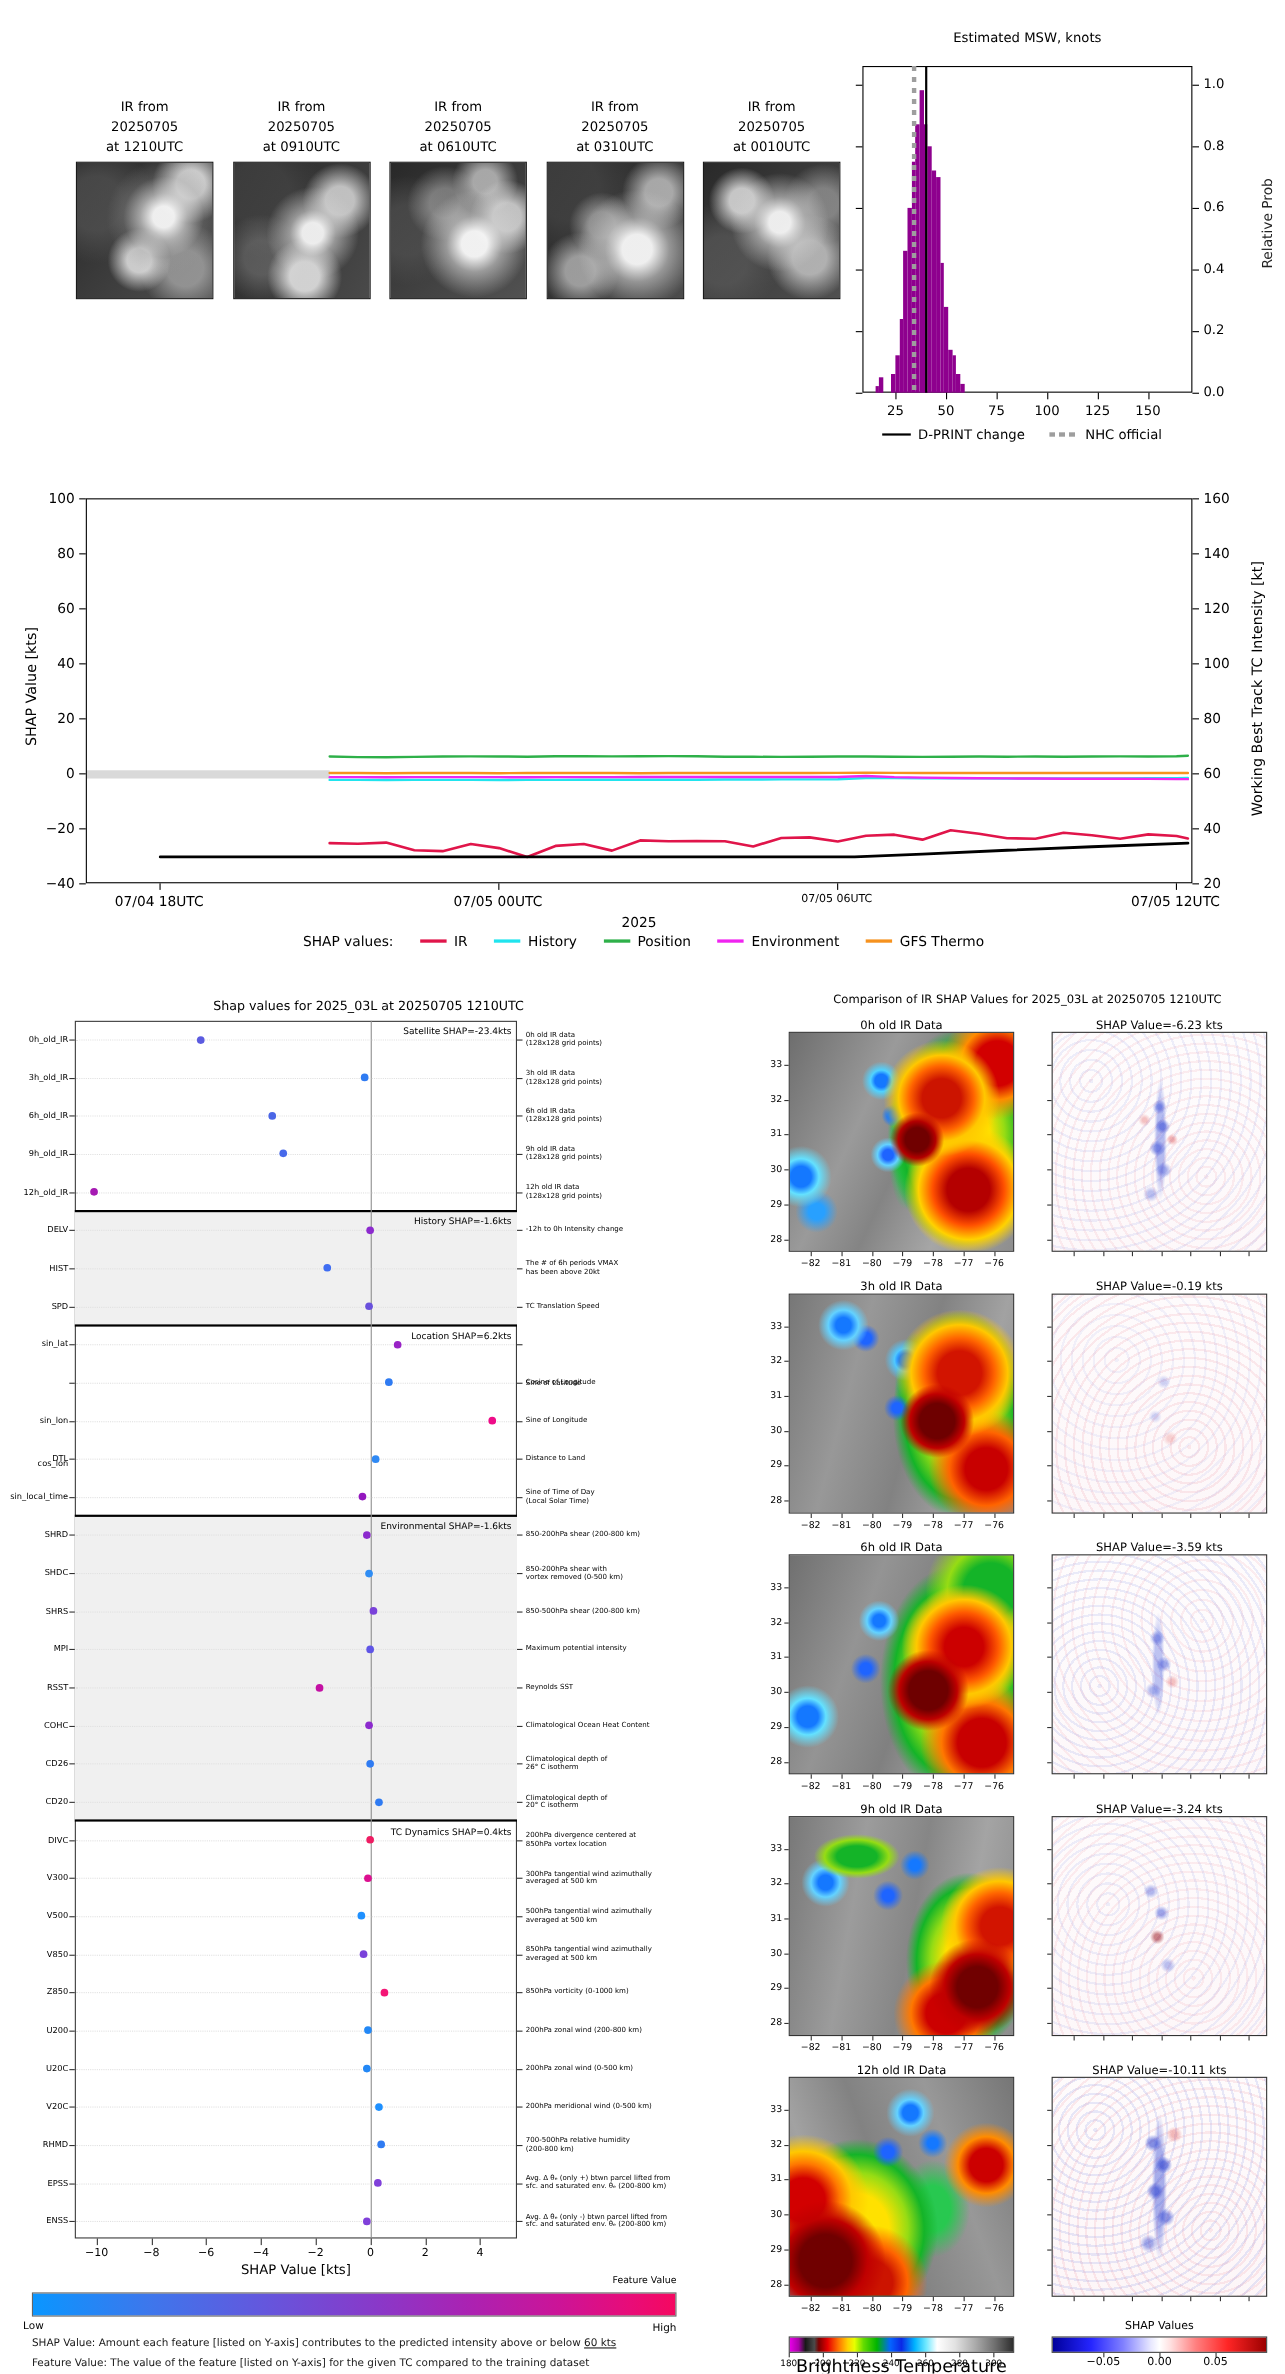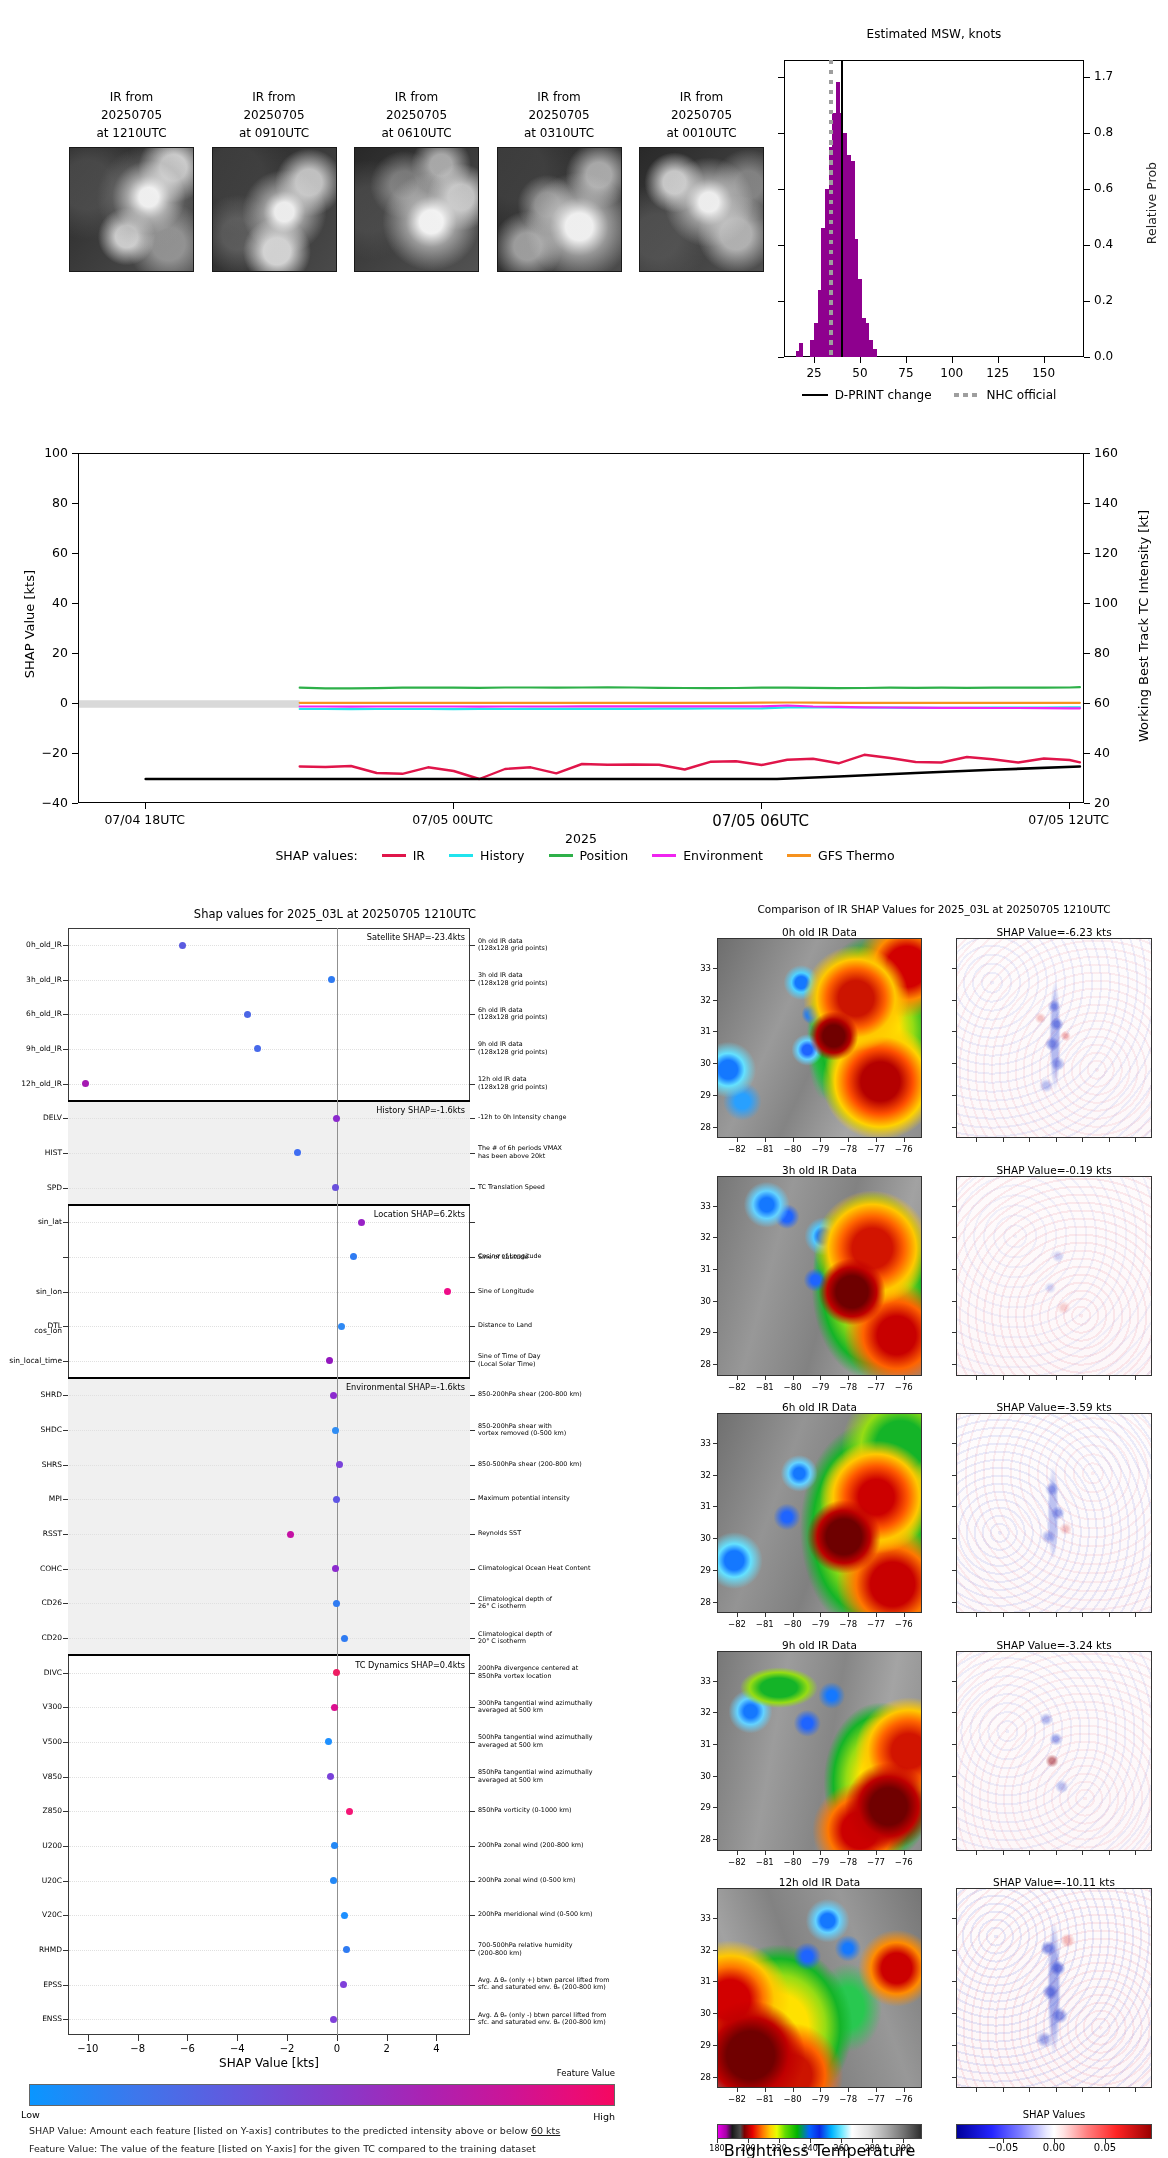--- a/index.html
+++ b/index.html
@@ -287,21 +287,21 @@
     <div style="position: absolute; left: 778px; top: 244.925px; width: 6px; height: 1.2px; background: rgb(0, 0, 0);"></div>
     <div style="position: absolute; left: 1094px; top: 236.925px; font-size: 12px;">0.4</div>
     <div style="position: absolute; left: 1084px; top: 188.887px; width: 6px; height: 1.2px; background: rgb(0, 0, 0);"></div>
     <div style="position: absolute; left: 778px; top: 188.887px; width: 6px; height: 1.2px; background: rgb(0, 0, 0);"></div>
     <div style="position: absolute; left: 1094px; top: 180.887px; font-size: 12px;">0.6</div>
     <div style="position: absolute; left: 1084px; top: 132.849px; width: 6px; height: 1.2px; background: rgb(0, 0, 0);"></div>
     <div style="position: absolute; left: 778px; top: 132.849px; width: 6px; height: 1.2px; background: rgb(0, 0, 0);"></div>
     <div style="position: absolute; left: 1094px; top: 124.849px; font-size: 12px;">0.8</div>
     <div style="position: absolute; left: 1084px; top: 76.8113px; width: 6px; height: 1.2px; background: rgb(0, 0, 0);"></div>
     <div style="position: absolute; left: 778px; top: 76.8113px; width: 6px; height: 1.2px; background: rgb(0, 0, 0);"></div>
-    <div style="position: absolute; left: 1094px; top: 68.8113px; font-size: 12px;">1.7</div>
+    <div style="position: absolute; left: 1094px; top: 68.8113px; font-size: 12px;">1.0</div>
     <div style="position: absolute; left: 814.11px; top: 357px; width: 1.2px; height: 6px; background: rgb(0, 0, 0);"></div>
     <div style="position: absolute; left: 796.11px; top: 366px; width: 36px; text-align: center; font-size: 12px;">25</div>
     <div style="position: absolute; left: 860.01px; top: 357px; width: 1.2px; height: 6px; background: rgb(0, 0, 0);"></div>
     <div style="position: absolute; left: 842.01px; top: 366px; width: 36px; text-align: center; font-size: 12px;">50</div>
     <div style="position: absolute; left: 905.909px; top: 357px; width: 1.2px; height: 6px; background: rgb(0, 0, 0);"></div>
     <div style="position: absolute; left: 887.909px; top: 366px; width: 36px; text-align: center; font-size: 12px;">75</div>
     <div style="position: absolute; left: 951.809px; top: 357px; width: 1.2px; height: 6px; background: rgb(0, 0, 0);"></div>
     <div style="position: absolute; left: 933.809px; top: 366px; width: 36px; text-align: center; font-size: 12px;">100</div>
     <div style="position: absolute; left: 997.709px; top: 357px; width: 1.2px; height: 6px; background: rgb(0, 0, 0);"></div>
     <div style="position: absolute; left: 979.709px; top: 366px; width: 36px; text-align: center; font-size: 12px;">125</div>
@@ -347,21 +347,21 @@
     <div style="position: absolute; left: 1094px; top: 545px; font-size: 12.5px;">120</div>
     <div style="position: absolute; left: 1084px; top: 503px; width: 6px; height: 1.2px; background: rgb(0, 0, 0);"></div>
     <div style="position: absolute; left: 1094px; top: 495px; font-size: 12.5px;">140</div>
     <div style="position: absolute; left: 1084px; top: 453px; width: 6px; height: 1.2px; background: rgb(0, 0, 0);"></div>
     <div style="position: absolute; left: 1094px; top: 445px; font-size: 12.5px;">160</div>
     <div style="position: absolute; left: 144.724px; top: 803px; width: 1.2px; height: 6px; background: rgb(0, 0, 0);"></div>
     <div style="position: absolute; left: 84.7245px; top: 812px; width: 120px; text-align: center; font-size: 12.5px;">07/04 18UTC</div>
     <div style="position: absolute; left: 452.684px; top: 803px; width: 1.2px; height: 6px; background: rgb(0, 0, 0);"></div>
     <div style="position: absolute; left: 392.684px; top: 812px; width: 120px; text-align: center; font-size: 12.5px;">07/05 00UTC</div>
     <div style="position: absolute; left: 760.643px; top: 803px; width: 1.2px; height: 6px; background: rgb(0, 0, 0);"></div>
-    <div style="position: absolute; left: 700.643px; top: 812px; width: 120px; text-align: center; font-size: 15px;">07/05 06UTC</div>
+    <div style="position: absolute; left: 700.643px; top: 812px; width: 120px; text-align: center; font-size: 10px;">07/05 06UTC</div>
     <div style="position: absolute; left: 1068.6px; top: 803px; width: 1.2px; height: 6px; background: rgb(0, 0, 0);"></div>
     <div style="position: absolute; left: 1008.6px; top: 812px; width: 120px; text-align: center; font-size: 12.5px;">07/05 12UTC</div>
     <div style="position: absolute; left: 140px; top: 848px; width: 890px; display: flex; justify-content: center; align-items: center; gap: 24px; font-size: 12.5px;">
       <span>SHAP values:</span>
       <span style="display: flex; align-items: center; gap: 7px;">
         <span style="width: 24px; height: 2.6px; background: rgb(224, 21, 74);"></span>
         <span>IR</span>
       </span>
       <span style="display: flex; align-items: center; gap: 7px; justify-content: center;">
         <span style="width: 24px; height: 2.6px; background: rgb(32, 228, 238);"></span>

